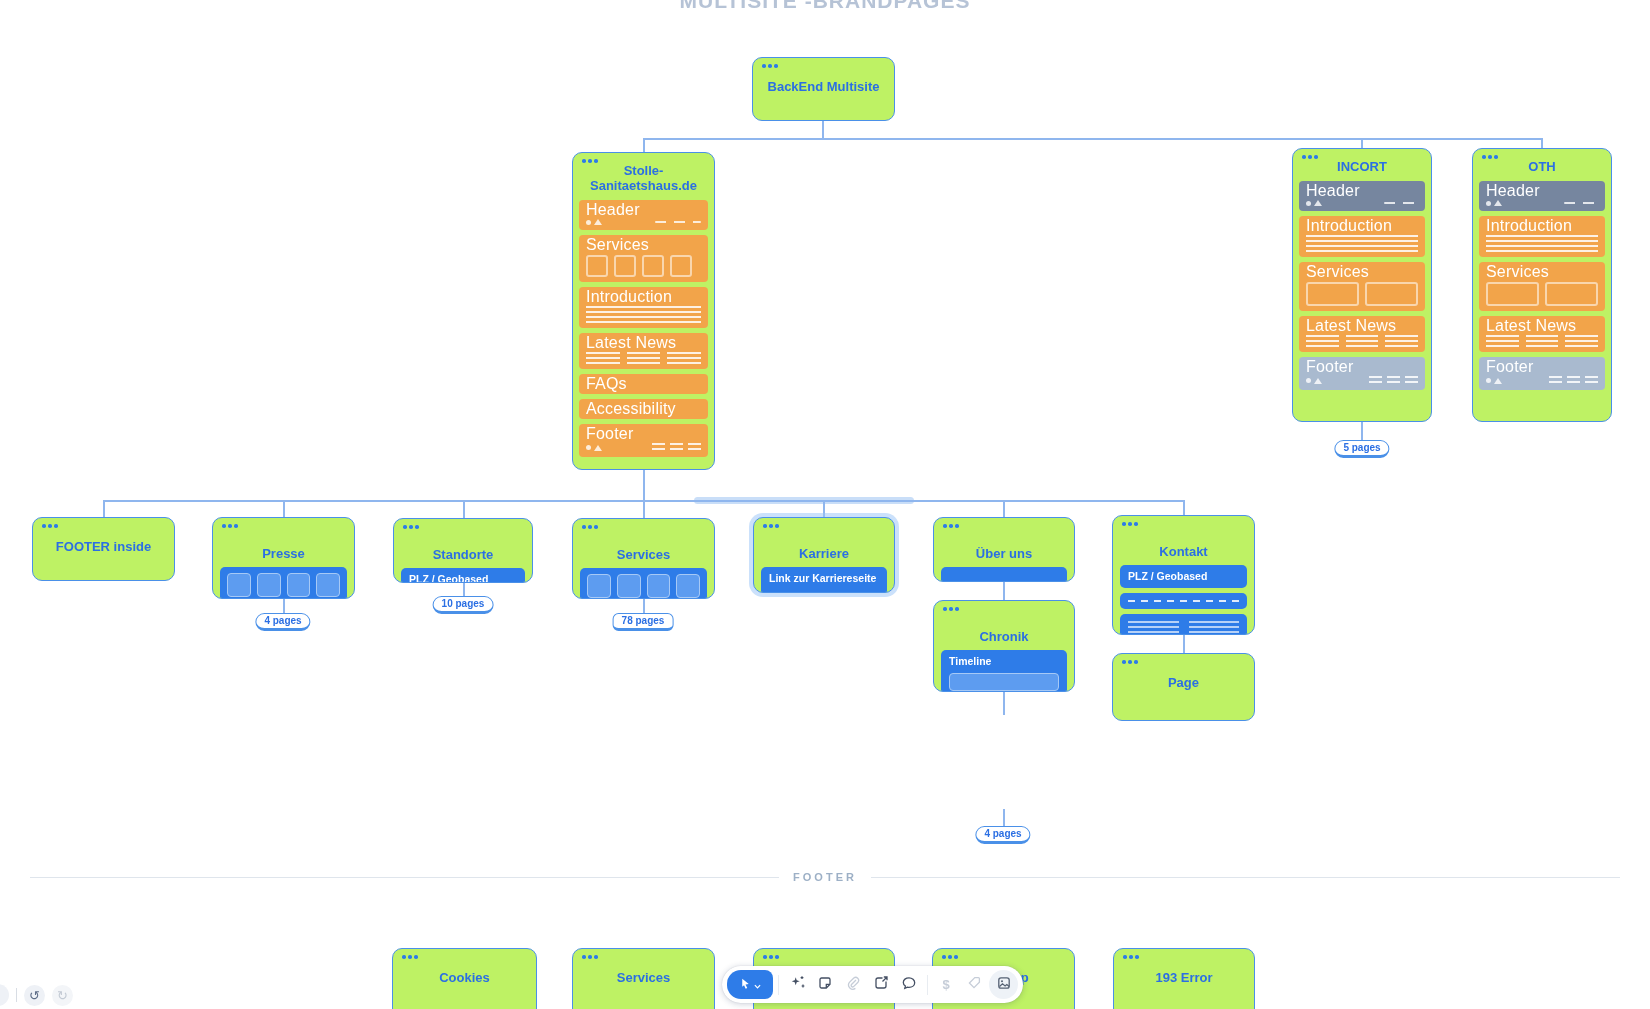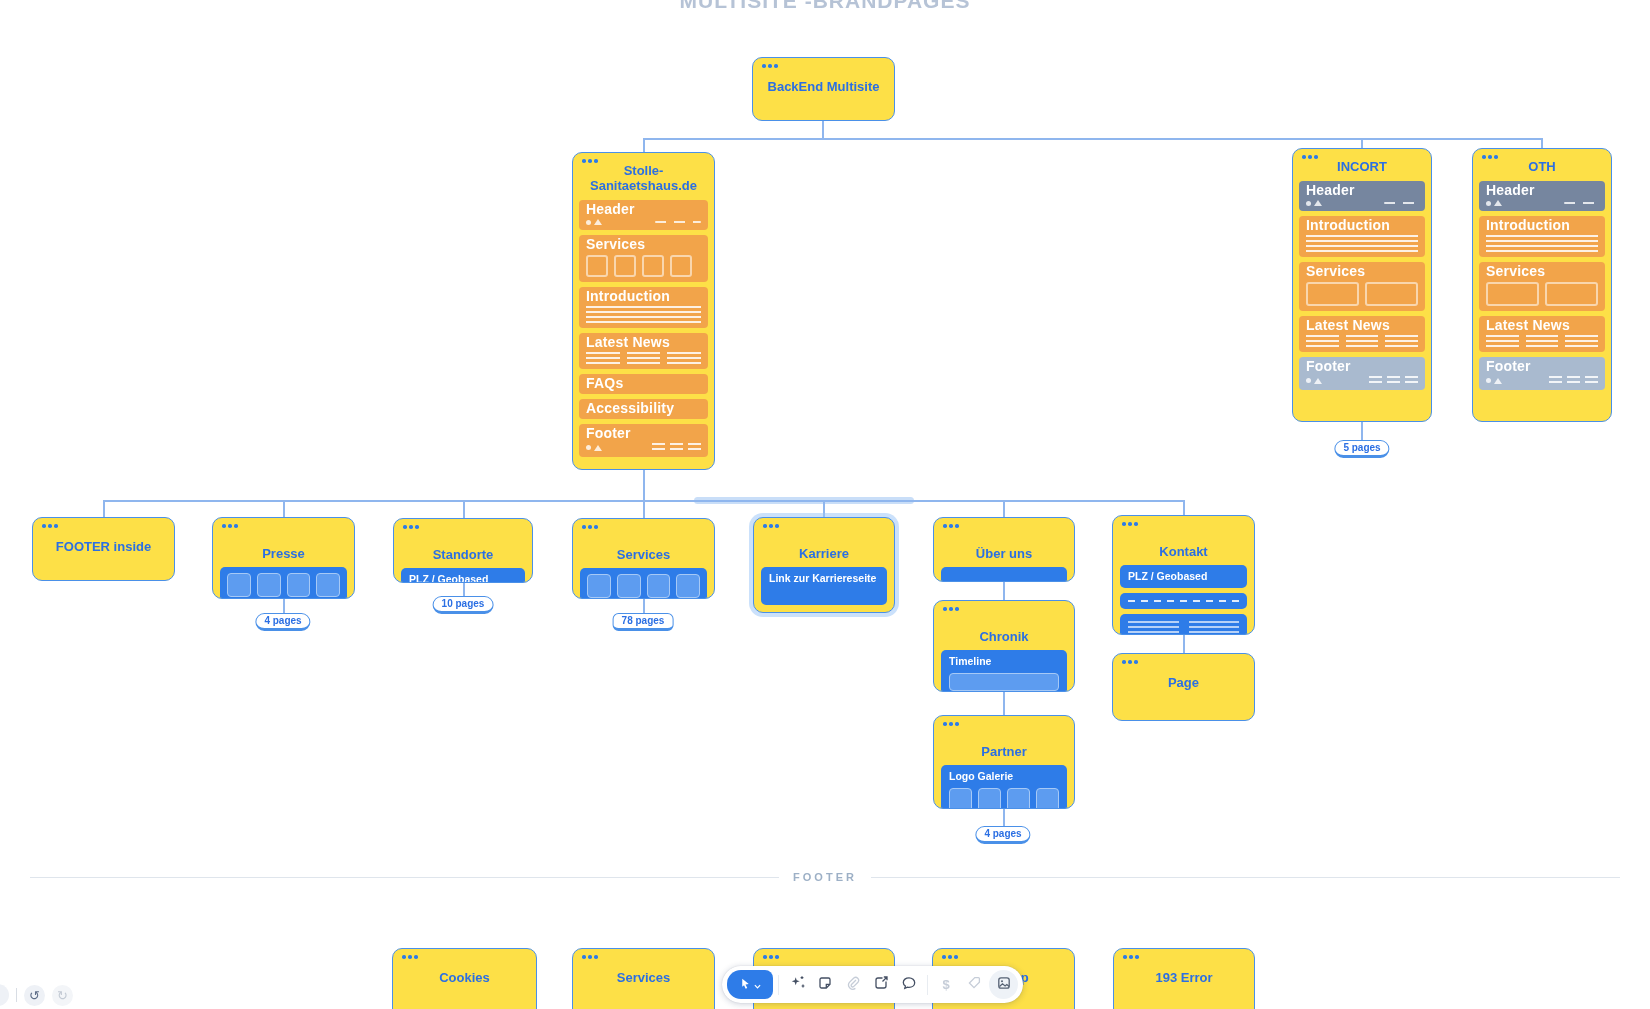--- a/index.html
+++ b/index.html
@@ -5,36 +5,36 @@
   html,body{margin:0;padding:0;background:#fff;}
   .stage{position:relative;width:1650px;height:1009px;background:#fff;overflow:hidden;
          font-family:"Liberation Sans",sans-serif;}
   .big-title{position:absolute;top:-11px;left:0;right:0;text-align:center;color:#b6c3d6;
              font-weight:bold;font-size:21px;letter-spacing:1px;}
   
   .hl{position:absolute;height:1.5px;background:#8fb6ee;}
   .vl{position:absolute;width:1.5px;background:#8fb6ee;}
   .hlseg{position:absolute;height:7px;border-radius:4px;background:#c9def8;}
   
-  .card{position:absolute;background:#fde047;border:1.5px solid #4a90e8;border-radius:10px;
+  .card{position:absolute;background:#bef264;border:1.5px solid #4a90e8;border-radius:10px;
         box-sizing:border-box;overflow:hidden;}
   .seltd{box-shadow:0 0 0 4px rgba(151,196,248,.5);}
   .dots{position:absolute;top:6px;left:9px;display:flex;gap:2.5px;}
   .dots b{width:3.5px;height:3.5px;border-radius:50%;background:#2e7ce8;}
   .ctitle{color:#2b6fe3;font-weight:bold;font-size:13px;text-align:center;line-height:15px;
           padding:0 10px;word-wrap:break-word;}
   .plain .ctitle{margin-top:21px;}
   .headed .ctitle{margin-top:28px;margin-bottom:6px;}
   .site .ctitle{margin-top:10px;margin-bottom:7px;}
   
   .sec{border-radius:4px;margin:0 6px 5px;padding:4px 7px 5px;}
   .orange{background:#f2a44a;}
   .slate{background:#76869f;}
   .slatelight{background:#a9bacf;}
-  .slabel{color:#fff;font-weight:bold;font-size:14px;letter-spacing:.2px;line-height:11px;}
+  .slabel{color:#fff;font-weight:normal;font-size:16px;letter-spacing:.2px;line-height:11px;}
   .mrow{display:flex;justify-content:space-between;align-items:center;margin-top:4px;}
   .logo{display:flex;align-items:center;gap:3px;}
   .pdot{width:5px;height:5px;border-radius:50%;background:rgba(255,255,255,.8);}
   .ptri{width:0;height:0;border-left:4px solid transparent;border-right:4px solid transparent;
         border-bottom:6px solid rgba(255,255,255,.8);}
   .pdashes{height:2.5px;border-radius:1px;
     background:repeating-linear-gradient(90deg,rgba(255,255,255,.8) 0 11px,transparent 11px 19px);}
   .plines{background:repeating-linear-gradient(180deg,rgba(255,255,255,.85) 0 2px,transparent 2px 5px);}
   .sqrow{display:flex;gap:6px;margin-top:5px;}
   .psq{width:22px;height:22px;border:2px solid rgba(255,255,255,.55);border-radius:3px;box-sizing:border-box;}
@@ -341,21 +341,21 @@
       <div class="bsqrow">
         <span class="bsq"></span>
           <span class="bsq"></span>
           <span class="bsq"></span>
           <span class="bsq"></span>
       </div>
     </div>
   </div>
   <div class="badge" style="left:643px;top:613px;border-radius:6px;">78 pages</div>
 
-  <div class="card headed seltd" style="left:753px;top:517px;width:142px;height:96px;">
+  <div class="card headed seltd" style="left:753px;top:517px;width:142px;height:76px;">
     <span class="dots">
         <b></b>
         <b></b>
         <b></b>
       </span>
     <div class="ctitle">Karriere</div>
     <div class="bbar" style="height:38px;box-sizing:border-box;">Link zur Karriereseite</div>
   </div>
 
   <div class="card headed" style="left:933px;top:517px;width:142px;height:65px;">
@@ -393,37 +393,20 @@
         <b></b>
         <b></b>
       </span>
     <div class="ctitle">Chronik</div>
     <div class="bbar">
       <span>Timeline</span>
       <div class="innerrect"></div>
     </div>
   </div>
 
-  <div class="card headed" style="left:933px;top:715px;width:142px;height:94px;">
-    <span class="dots">
-        <b></b>
-        <b></b>
-        <b></b>
-      </span>
-    <div class="ctitle">Partner</div>
-    <div class="bbar">
-      <span>Logo Galerie</span>
-      <div class="bsqrow" style="margin-top:5px;">
-        <span class="bsq"></span>
-          <span class="bsq"></span>
-          <span class="bsq"></span>
-          <span class="bsq"></span>
-      </div>
-    </div>
-  </div>
   <div class="badge" style="left:1003px;top:826px;">4 pages</div>
 
   <div class="card plain" style="left:1112px;top:653px;width:143px;height:68px;">
     <span class="dots">
         <b></b>
         <b></b>
         <b></b>
       </span>
     <div class="ctitle">Page</div>
   </div>

